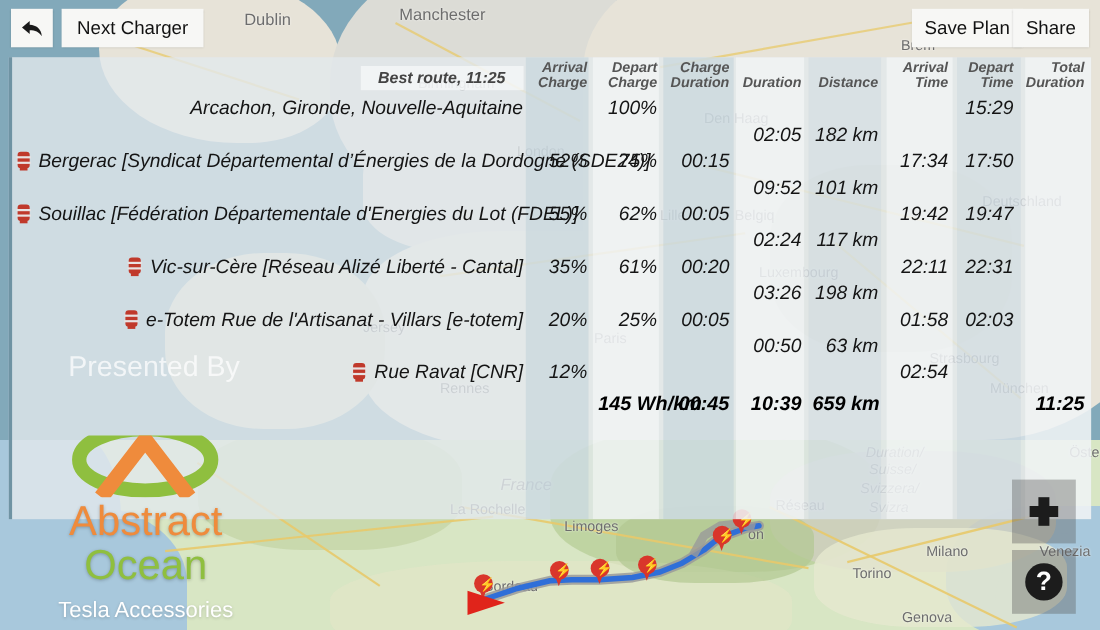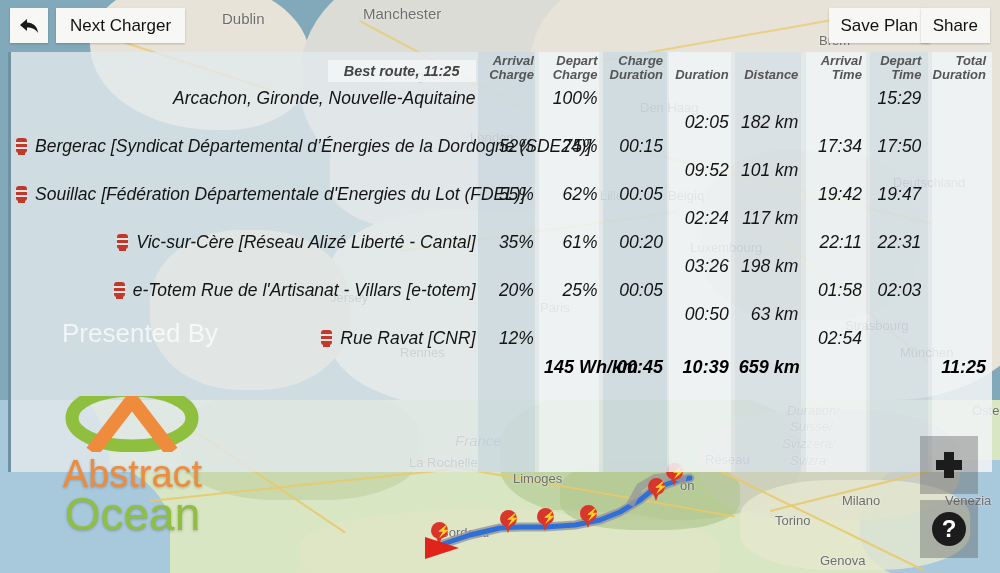--- a/index.html
+++ b/index.html
@@ -228,21 +228,21 @@
     pointer-events: none;
   }
   .logo-mark {
     position: relative; height: 56px; margin-bottom: 2px;
   }
   .logo-word1 {
     color: #ef8b3c; font-size: 38px; line-height: 40px;
     text-shadow: 0 1px 3px rgba(0,0,0,.25);
   }
   .logo-word2 {
-    color: #8fbf3f; font-size: 46px; line-height: 40px;
+    color: #8fbf3f; font-size: 38px; line-height: 40px;
     text-shadow: 0 1px 3px rgba(0,0,0,.25);
   }
   .logo-tag {
     color: #ffffff; font-size: 20px; margin-top: 10px;
     text-shadow: 0 1px 3px rgba(0,0,0,.2);
   }
 
   
   .map-ctrl {
     position: absolute;
@@ -393,20 +393,21 @@
 
   <div class="logo-block">
     <div class="logo-mark">
       <svg width="225" height="56" viewBox="0 0 225 56">
         <ellipse cx="112" cy="22" rx="60" ry="28" fill="none" stroke="#8fbf3f" stroke-width="13"></ellipse>
         <path d="M72 56 L112 4 L152 56" fill="none" stroke="#ef8b3c" stroke-width="14" stroke-linejoin="miter"></path>
       </svg>
     </div>
     <div class="logo-word1">Abstract</div>
     <div class="logo-word2">Ocean</div>
+    <div class="logo-tag">Tesla Accessories</div>
   </div>
 
   <div class="panel">
 
     <div class="band dark" style="left:467px;width:57px;"></div>
     <div class="band" style="left:528px;width:60px;"></div>
     <div class="band dark" style="left:592px;width:64px;"></div>
     <div class="band" style="left:658px;width:62px;"></div>
     <div class="band dark" style="left:724px;width:66px;opacity:.55;"></div>
     <div class="band" style="left:795px;width:60px;"></div>

